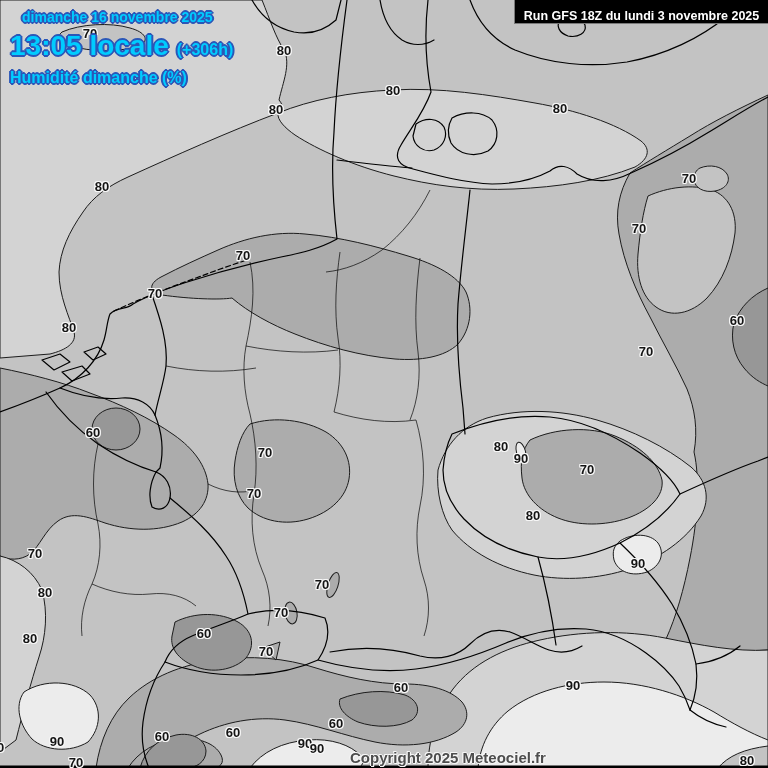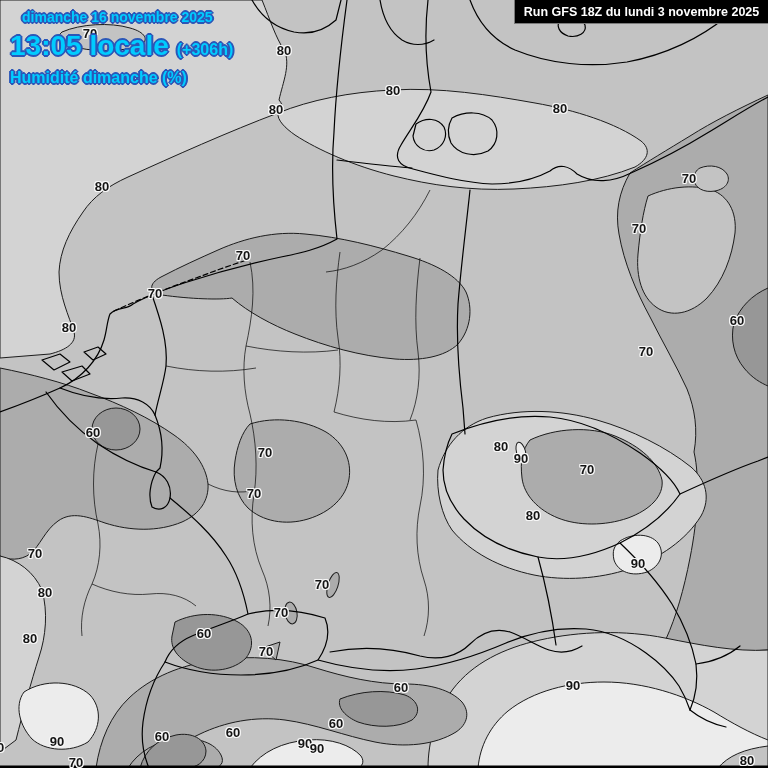--- a/index.html
+++ b/index.html
@@ -49,21 +49,21 @@
   .hdr-date{left:10px;top:9px;font-size:14px;margin-left:12px;}
   .hdr-time{left:10px;top:30px;font-size:28px;}
   .hdr-offset{font-size:16px;margin-left:8px;}
   .hdr-sub{left:10px;top:69px;font-size:16px;}
 
   
   .run-box{
     position:absolute;z-index:11;left:514px;top:0;width:254px;height:24px;
     background:var(--run-bg,#000);border-bottom:1px solid var(--run-border,#7a7a7a);
     border-left:1px solid var(--run-border,#7a7a7a);
-    box-sizing:border-box;display:flex;align-items:center;justify-content:center;
+    box-sizing:border-box;display:flex;align-items:flex-end;justify-content:center;
     color:var(--run-text,#fff);font-size:12.5px;font-weight:bold;white-space:nowrap;
   }
 
   
   .copyright{
     position:absolute;z-index:10;left:350px;top:749px;
     font-size:15px;font-weight:bold;color:var(--copyright-ink,#4d4d4d);white-space:nowrap;
     text-shadow:
       1px 0 0 var(--label-halo,#f6f6f6), -1px 0 0 var(--label-halo,#f6f6f6),
       0 1px 0 var(--label-halo,#f6f6f6), 0 -1px 0 var(--label-halo,#f6f6f6),
@@ -208,14 +208,15 @@
   <div class="hdr hdr-date">dimanche 16 novembre 2025</div>
   <div class="hdr hdr-time">
     <span>13:05 locale</span><span class="hdr-offset">(+306h)</span>
   </div>
   <div class="hdr hdr-sub">Humidité dimanche (%)</div>
 
   <div class="run-box">
     <span>Run GFS 18Z du lundi 3 novembre 2025</span>
   </div>
 
+  <div class="copyright">Copyright 2025 Meteociel.fr</div>
 
 </div>
 
 </body></html>

